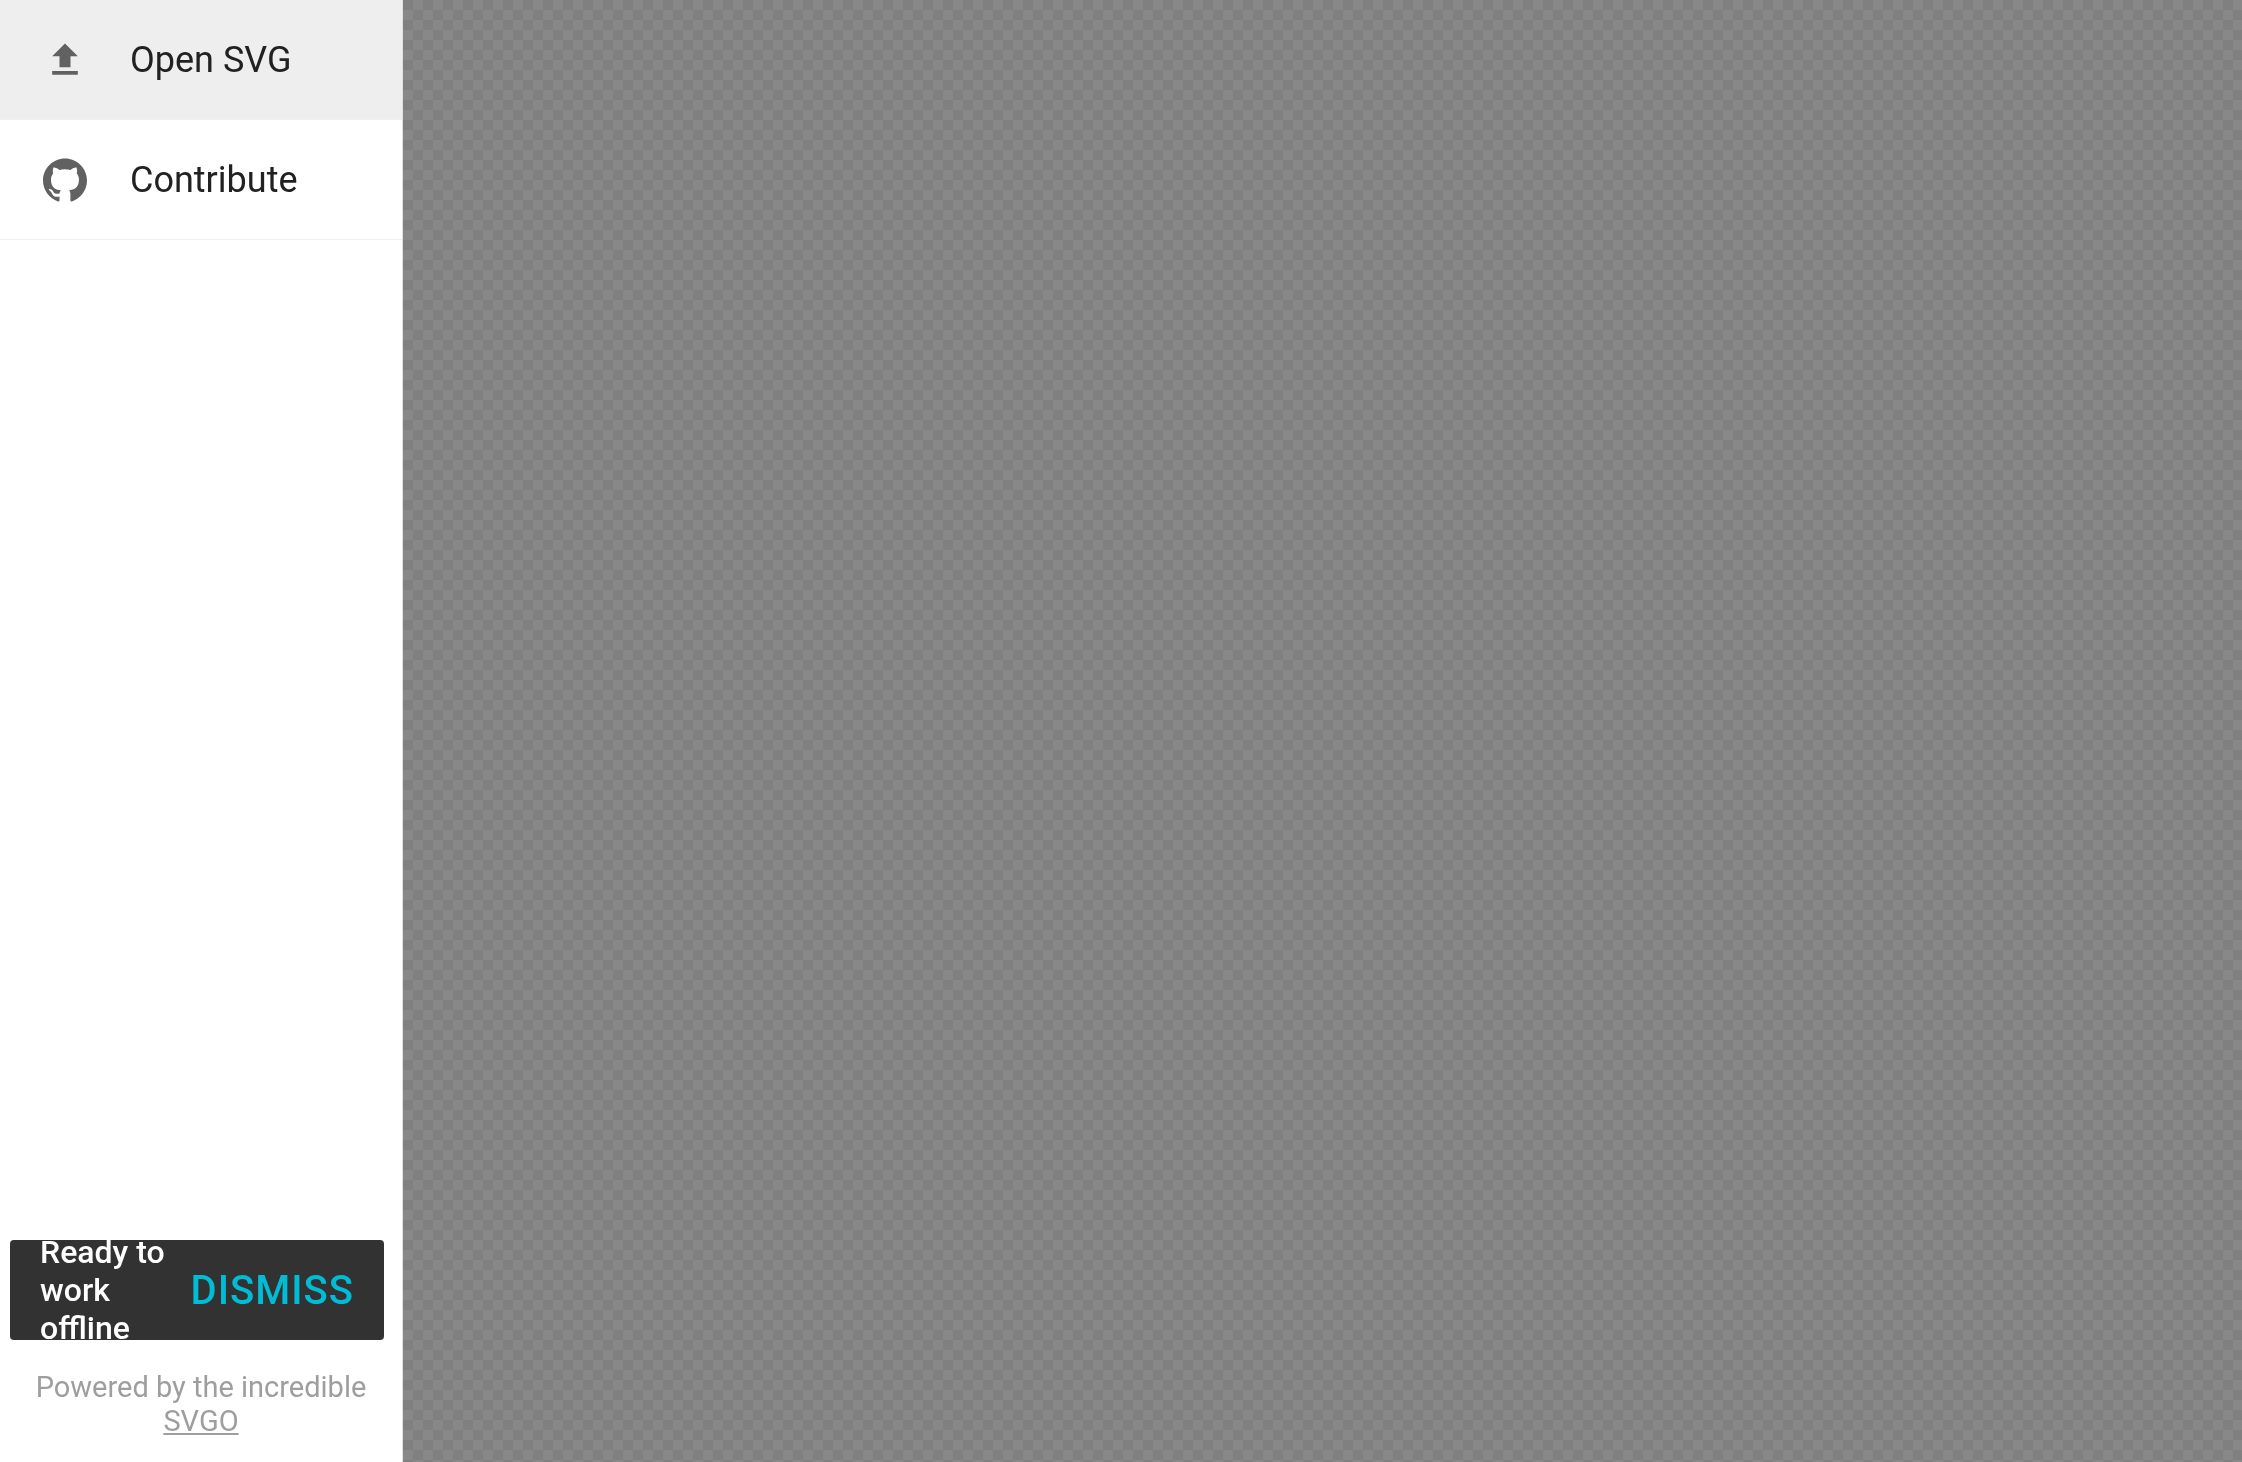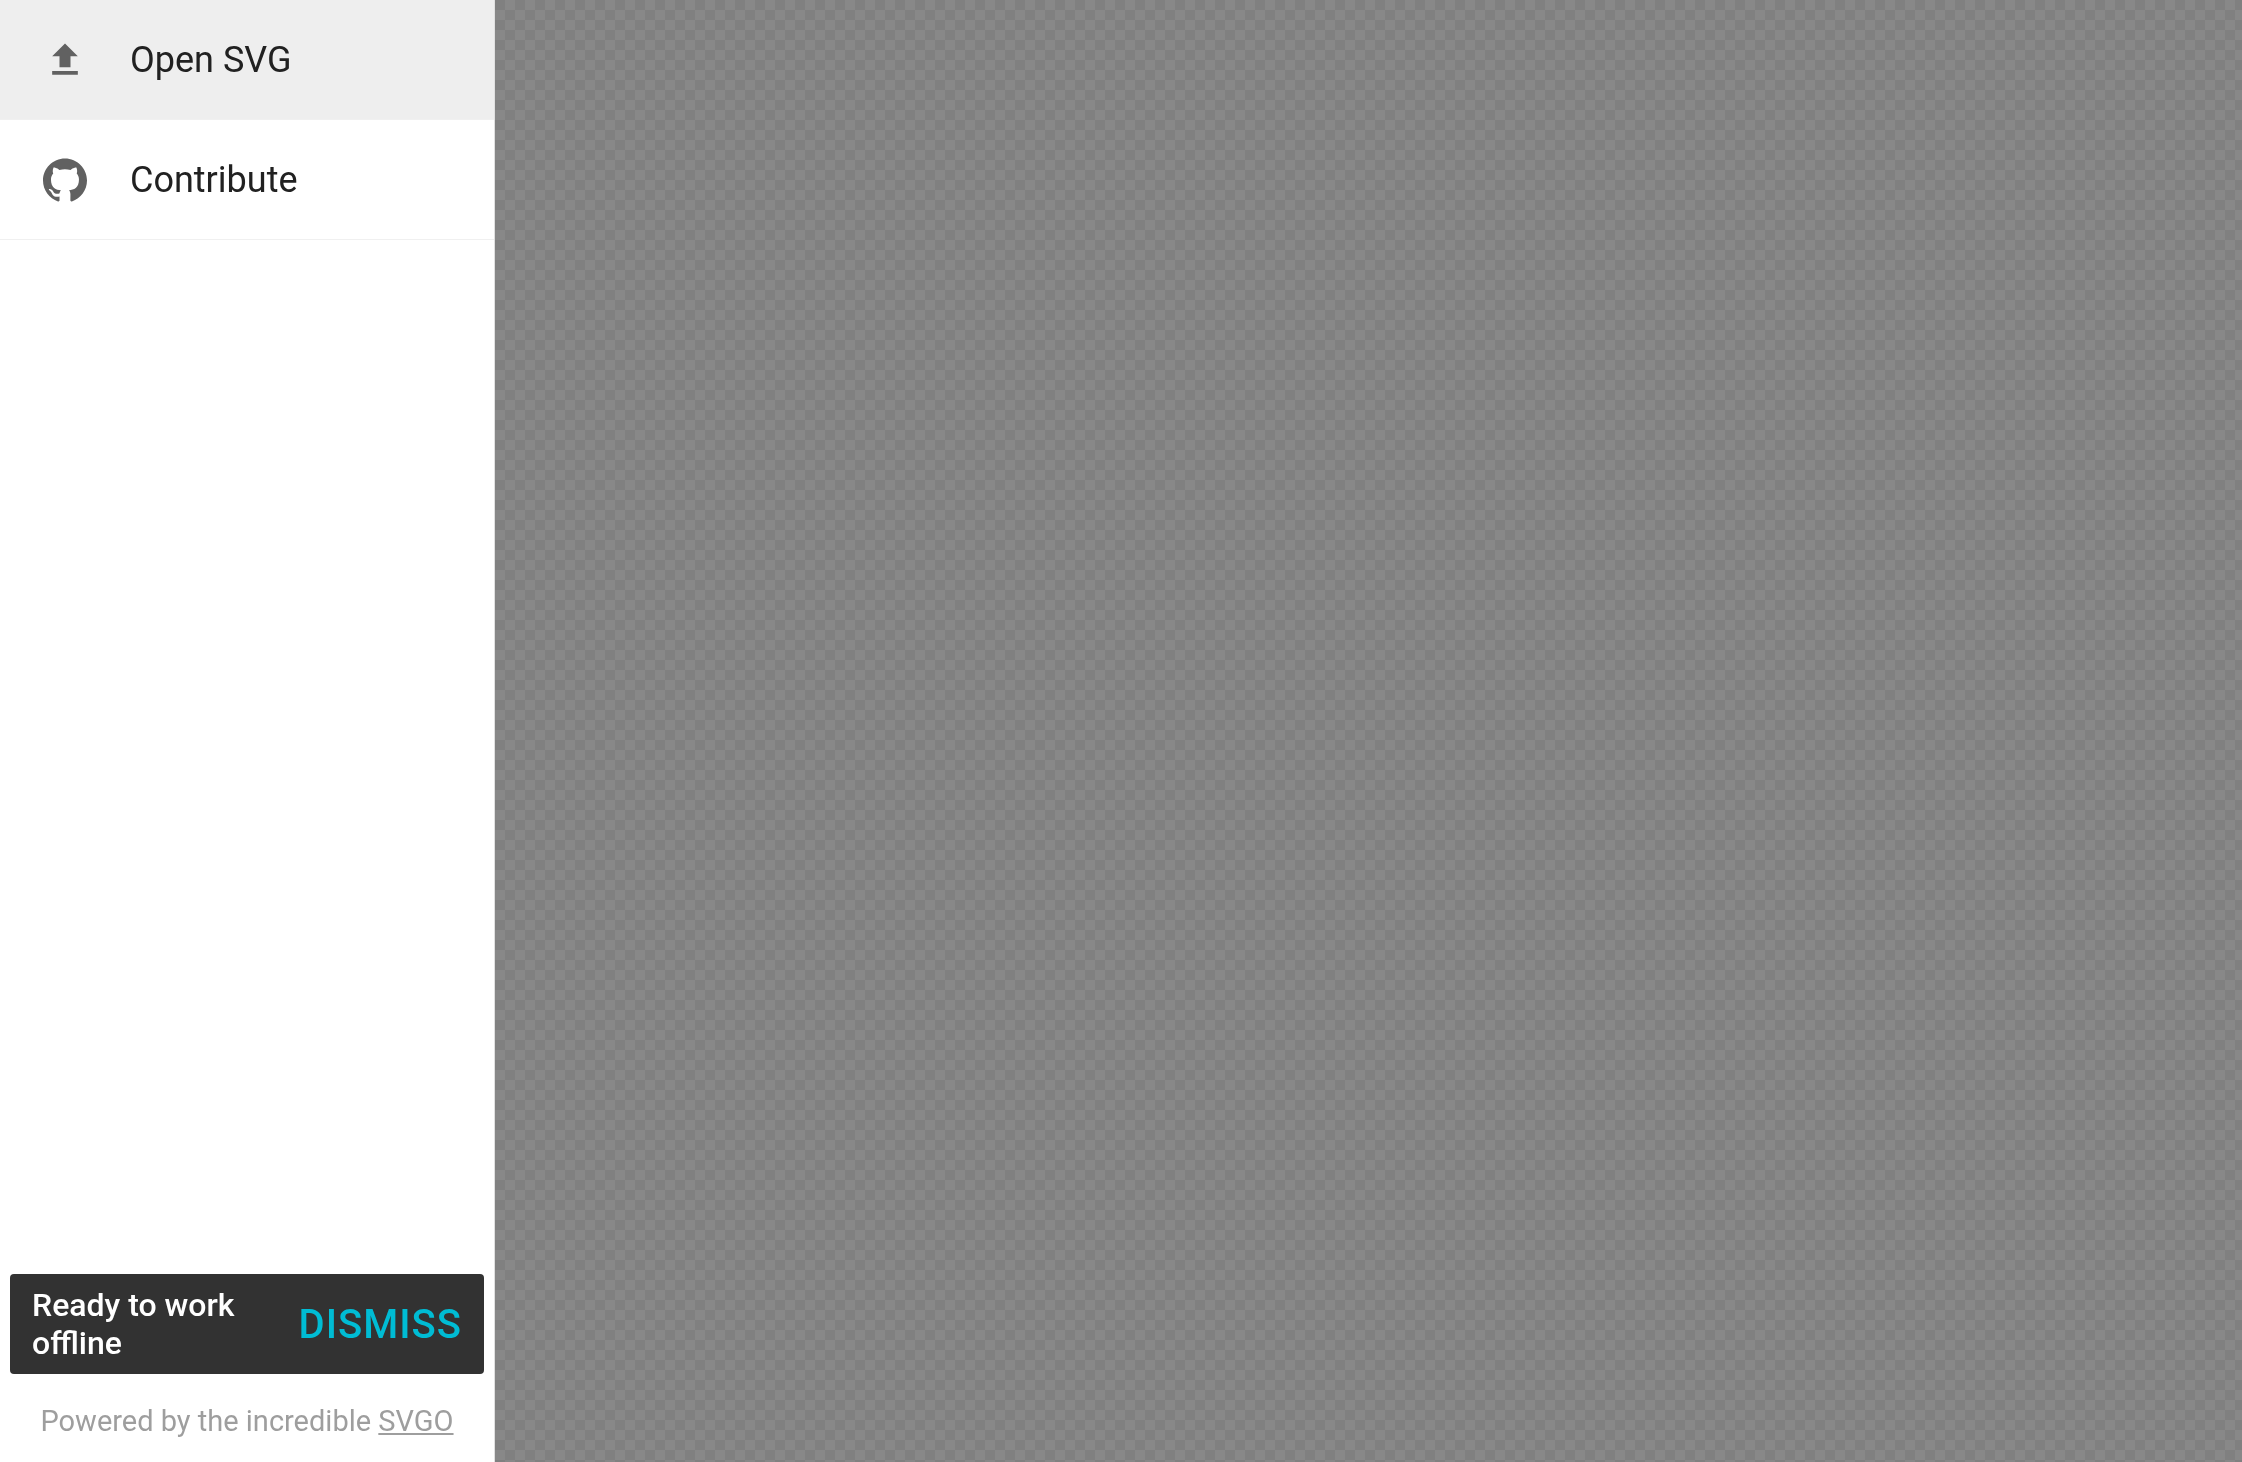--- a/index.html
+++ b/index.html
@@ -11,21 +11,21 @@
     body {
       width: 2242px;
       height: 1462px;
       display: flex;
       font-family: Roboto, Arial, sans-serif;
       overflow: hidden;
     }
 
     
     .sidebar {
-      width: 495px;
+      width: 403px;
       height: 100%;
       background: #ffffff;
       display: flex;
       flex-direction: column;
       border-right: 1px solid #e0e0e0;
       position: relative;
       z-index: 10;
     }
 
     .sidebar-item {
@@ -71,23 +71,23 @@
       left: 0;
       right: 0;
     }
 
     .snackbar {
       background: #323232;
       color: #ffffff;
       display: flex;
       align-items: center;
       justify-content: space-between;
-      padding: 0 22px;
+      padding: 0 30px;
       height: 100px;
-      margin: 0 10px 10px 10px;
+      margin: 0 18px 10px 10px;
       border-radius: 4px;
     }
 
     .snackbar-text {
       font-size: 32px;
       color: #ffffff;
       font-weight: 500;
     }
 
     .snackbar-action {

